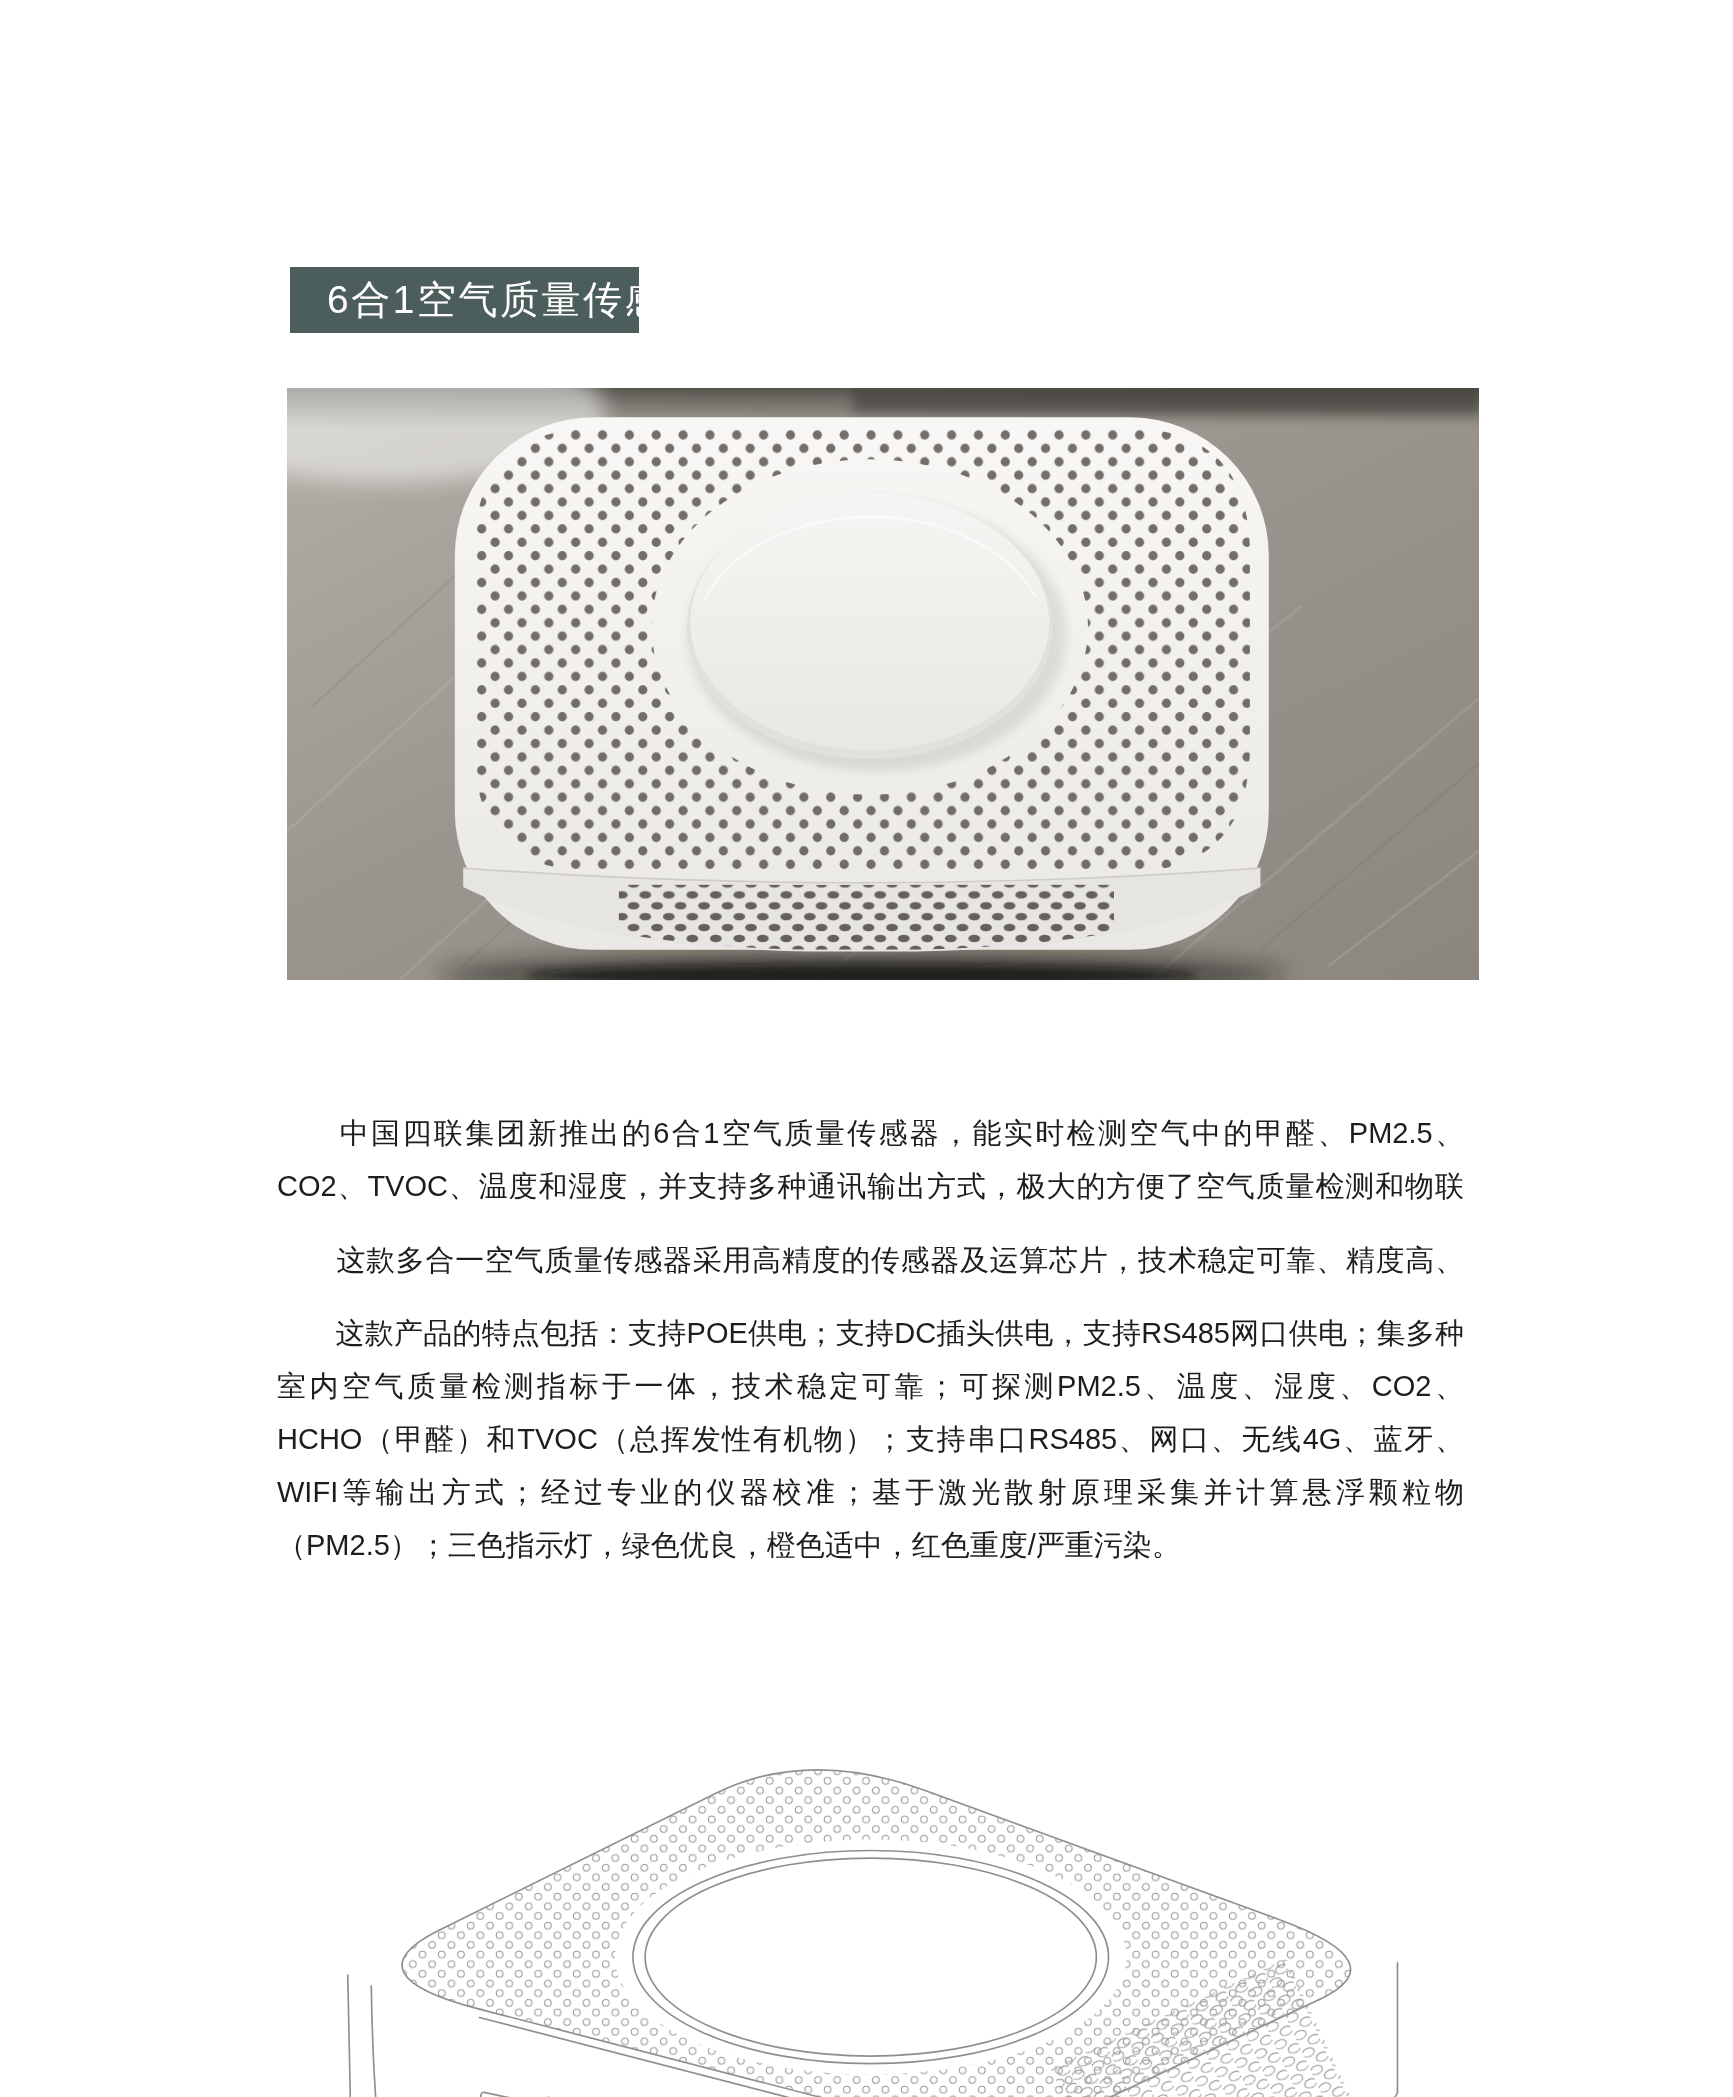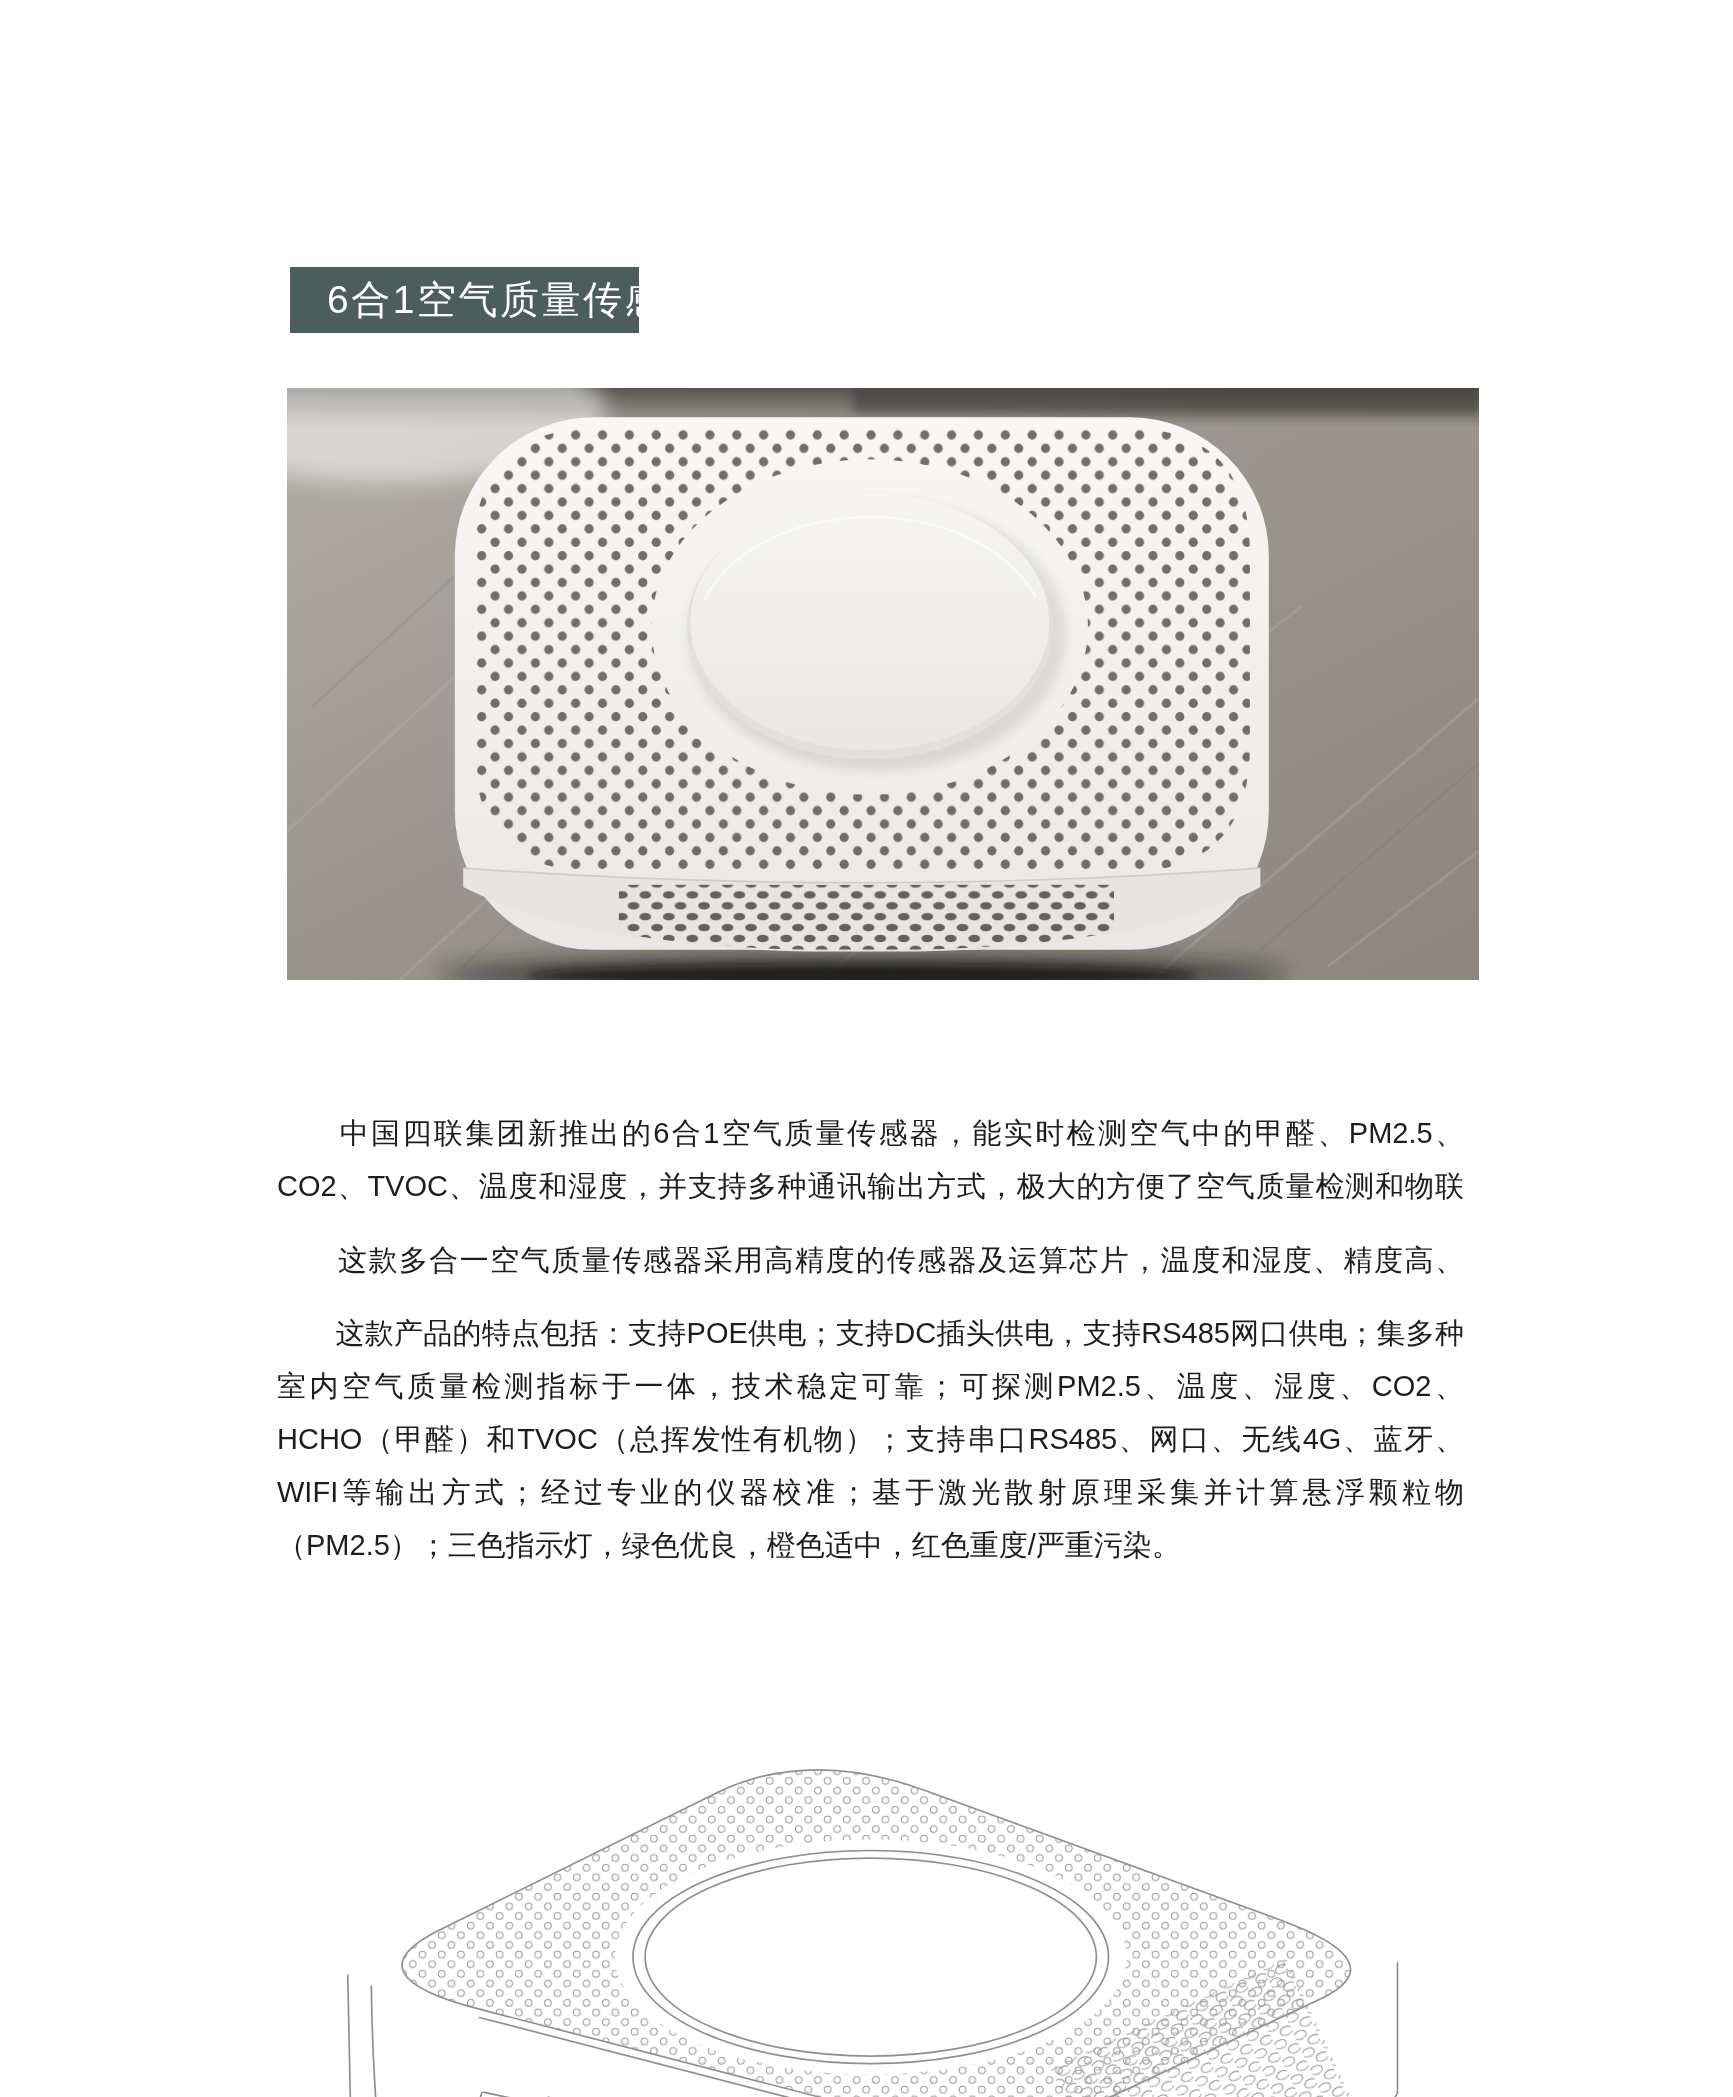--- a/index.html
+++ b/index.html
@@ -140,21 +140,21 @@
       </g>
     </svg>
   </div>
 
   <div class="content">
     <div class="para">
         <div class="line">　　中国四联集团新推出的6合1空气质量传感器，能实时检测空气中的甲醛、PM2.5、</div>
         <div class="line">CO2、TVOC、温度和湿度，并支持多种通讯输出方式，极大的方便了空气质量检测和物联</div>
       </div>
     <div class="para">
-        <div class="line">　　这款多合一空气质量传感器采用高精度的传感器及运算芯片，温度和湿度、精度高、</div>
+        <div class="line">　　这款多合一空气质量传感器采用高精度的传感器及运算芯片，技术稳定可靠、精度高、</div>
       </div>
     <div class="para">
         <div class="line">　　这款产品的特点包括：支持POE供电；支持DC插头供电，支持RS485网口供电；集多种</div>
         <div class="line">室内空气质量检测指标于一体，技术稳定可靠；可探测PM2.5、温度、湿度、CO2、</div>
         <div class="line">HCHO（甲醛）和TVOC（总挥发性有机物）；支持串口RS485、网口、无线4G、蓝牙、</div>
         <div class="line">WIFI等输出方式；经过专业的仪器校准；基于激光散射原理采集并计算悬浮颗粒物</div>
         <div class="line flush">（PM2.5）；三色指示灯，绿色优良，橙色适中，红色重度/严重污染。</div>
       </div>
   </div>
 

